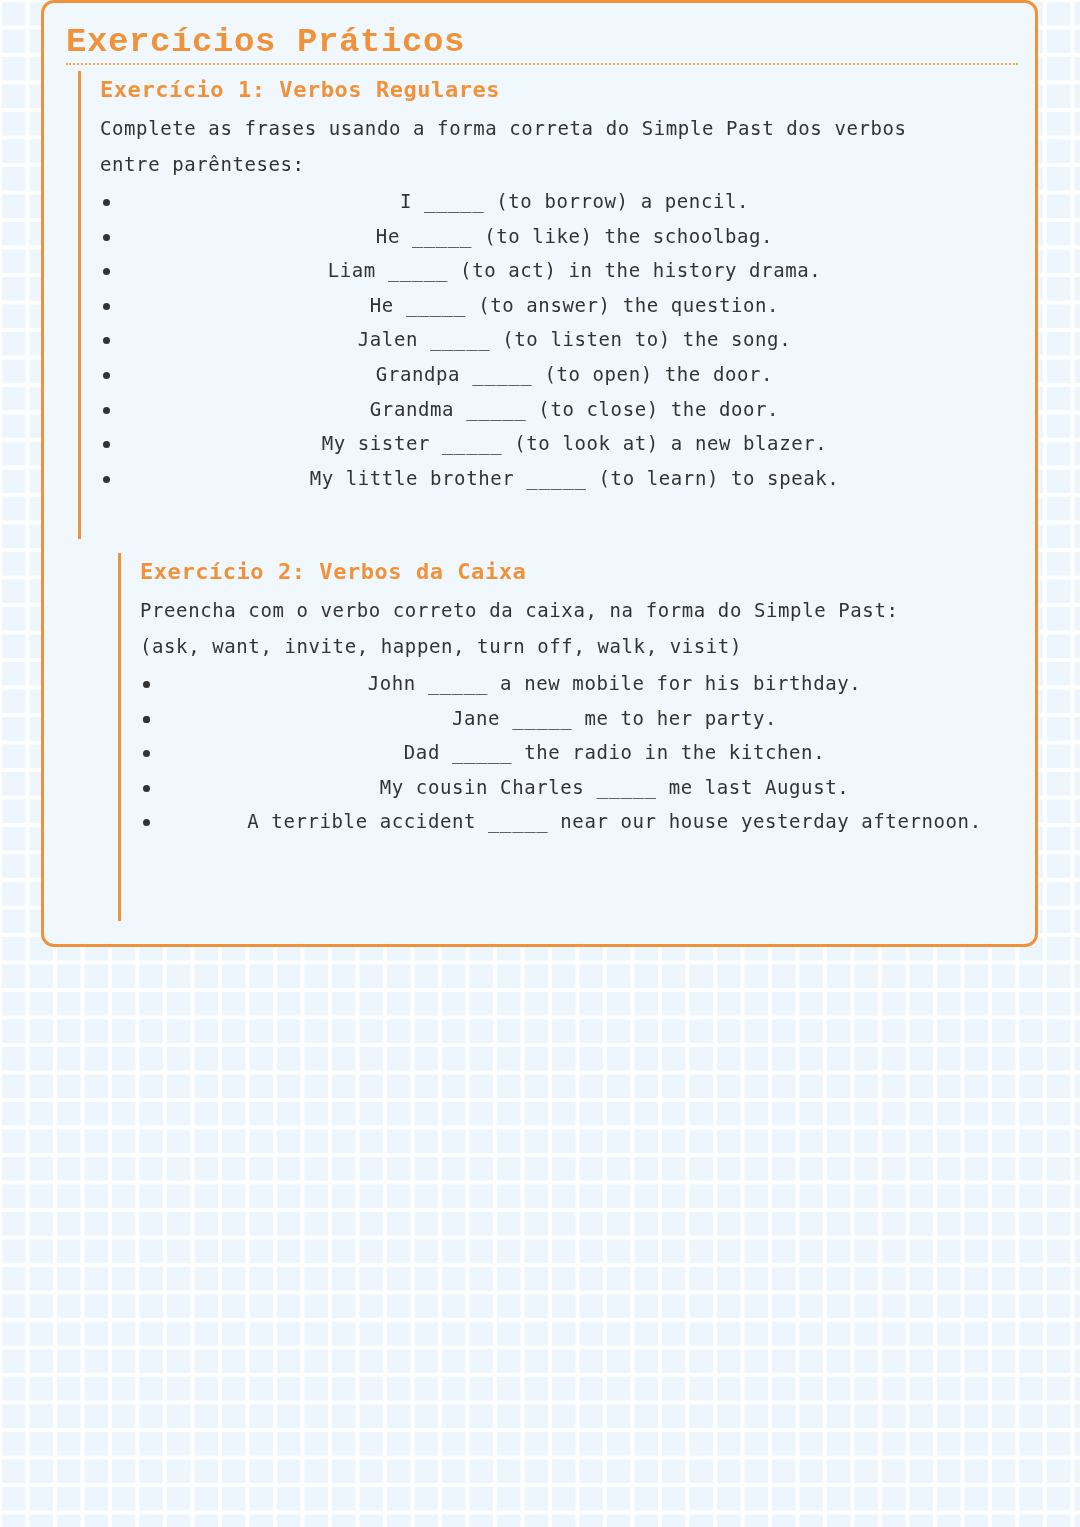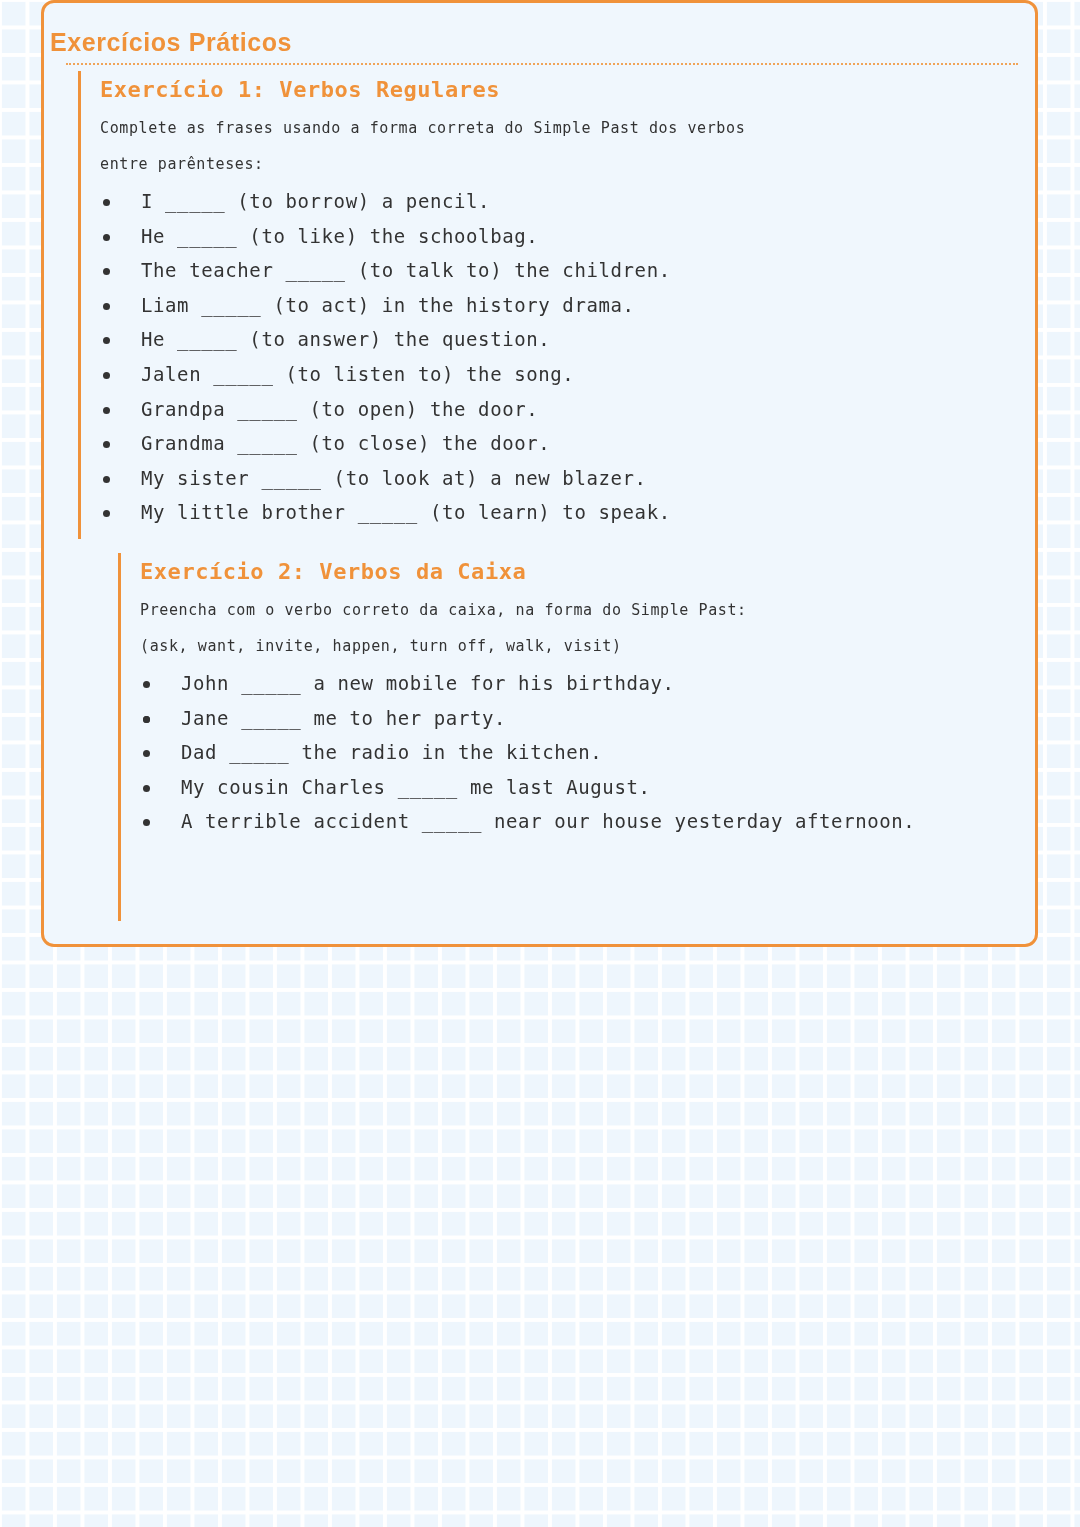--- a/index.html
+++ b/index.html
@@ -27,26 +27,26 @@
       top: 0px;
       width: 991px;
       height: 941px;
       background: #f0f7fd;
       border: 3px solid #f0923a;
       border-radius: 13px;
       box-sizing: content-box;
     }
     .card-title {
       position: absolute;
-      left: 6px;
+      left: 22px;
       top: 22px;
       margin: 0;
-      font-family: Liberation Sans, sans-serif;
+      font-family: Liberation Mono, monospace;
       font-weight: bold;
-      font-size: 25px;
+      font-size: 34px;
       line-height: 34px;
       letter-spacing: 0.6px;
       color: #f0923a;
       white-space: nowrap;
     }
     .title-rule {
       position: absolute;
       left: 22px;
       top: 60px;
       width: 952px;
@@ -68,30 +68,31 @@
       font-weight: bold;
       font-size: 22px;
       line-height: 30px;
       letter-spacing: 0.55px;
       color: #f0923a;
       white-space: nowrap;
       padding-top: 4px;
     }
     .ex-intro {
       margin: 6px 0 0 0;
-      font-size: 15px;
+      font-size: 19px;
       line-height: 35.5px;
       letter-spacing: 0.6px;
       color: #333333;
     }
     .ex-intro span { display: block; white-space: nowrap; }
     ul.items {
       list-style: none;
       margin: 2px 0 0 0;
       padding: 0;
+      text-align: center;
     }
     ul.items li {
       position: relative;
       padding-left: 41px;
       font-size: 19px;
       line-height: 34.6px;
       letter-spacing: 0.6px;
       white-space: nowrap;
       color: #333333;
     }
@@ -114,21 +115,20 @@
 
   <section class="exercise ex1">
     <h2 class="ex-title">Exercício 1: Verbos Regulares</h2>
     <p class="ex-intro">
       <span>Complete as frases usando a forma correta do Simple Past dos verbos</span>
       <span>entre parênteses:</span>
     </p>
     <ul class="items">
       <li><span class="bullet"></span><span>I _____ (to borrow) a pencil.</span></li>
       <li><span class="bullet"></span><span>He _____ (to like) the schoolbag.</span></li>
-      <li><span class="bullet"></span><span>The teacher _____ (to talk to) the children.</span></li>
       <li><span class="bullet"></span><span>Liam _____ (to act) in the history drama.</span></li>
       <li><span class="bullet"></span><span>He _____ (to answer) the question.</span></li>
       <li><span class="bullet"></span><span>Jalen _____ (to listen to) the song.</span></li>
       <li><span class="bullet"></span><span>Grandpa _____ (to open) the door.</span></li>
       <li><span class="bullet"></span><span>Grandma _____ (to close) the door.</span></li>
       <li><span class="bullet"></span><span>My sister _____ (to look at) a new blazer.</span></li>
       <li><span class="bullet"></span><span>My little brother _____ (to learn) to speak.</span></li>
     </ul>
   </section>
 

